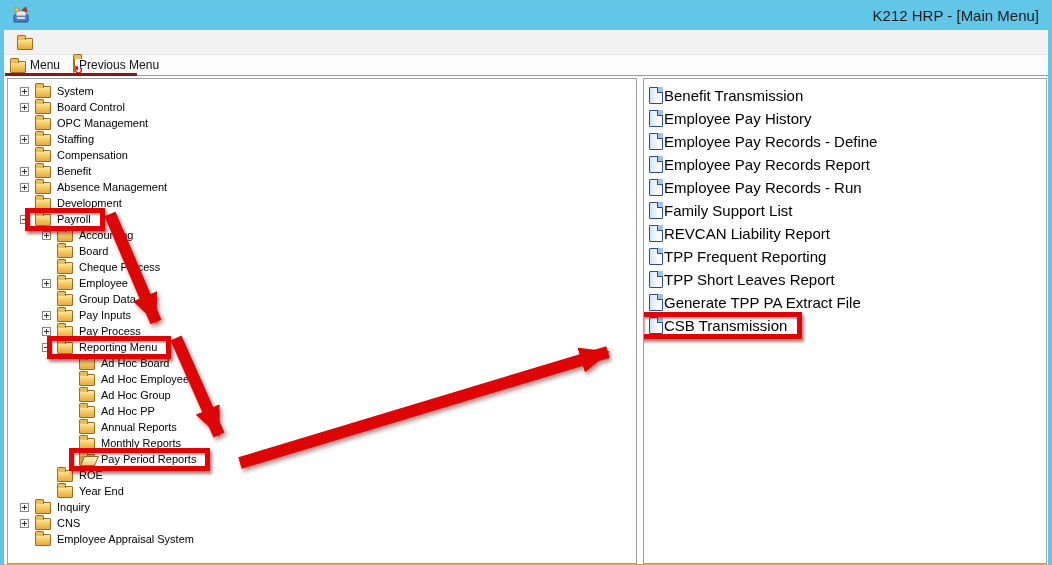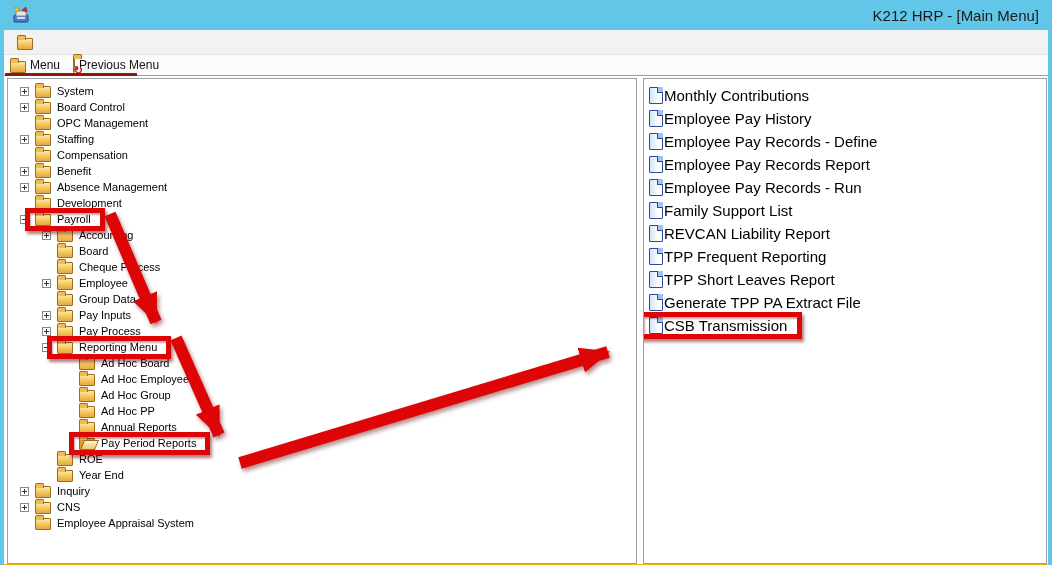--- a/index.html
+++ b/index.html
@@ -322,20 +322,27 @@
         </div>
         <div class="tree-row" data-level="2">
           <span class="expander none"></span>
           <span class="row-content">
             <span class="ticon folder"></span>
             <span class="tlabel">Annual Reports</span>
           </span>
         </div>
         <div class="tree-row" data-level="2">
           <span class="expander none"></span>
+          <span class="row-content">
+            <span class="ticon folder"></span>
+            <span class="tlabel">Monthly Reports</span>
+          </span>
+        </div>
+        <div class="tree-row" data-level="2">
+          <span class="expander none"></span>
           <span class="row-content highlighted">
             <span class="ticon folder-open"></span>
             <span class="tlabel">Pay Period Reports</span>
           </span>
         </div>
         <div class="tree-row" data-level="1">
           <span class="expander none"></span>
           <span class="row-content">
             <span class="ticon folder"></span>
             <span class="tlabel">ROE</span>
@@ -369,21 +376,21 @@
             <span class="tlabel">Employee Appraisal System</span>
           </span>
         </div>
       </div>
 
     <div class="panel list-panel">
 
     <div class="list-row">
           <span class="row-content">
             <span class="dicon"></span>
-            <span class="llabel">Monthly Contributions</span>
+            <span class="llabel">Benefit Transmission</span>
           </span>
         </div>
         <div class="list-row">
           <span class="row-content">
             <span class="dicon"></span>
             <span class="llabel">Employee Pay History</span>
           </span>
         </div>
         <div class="list-row">
           <span class="row-content">

